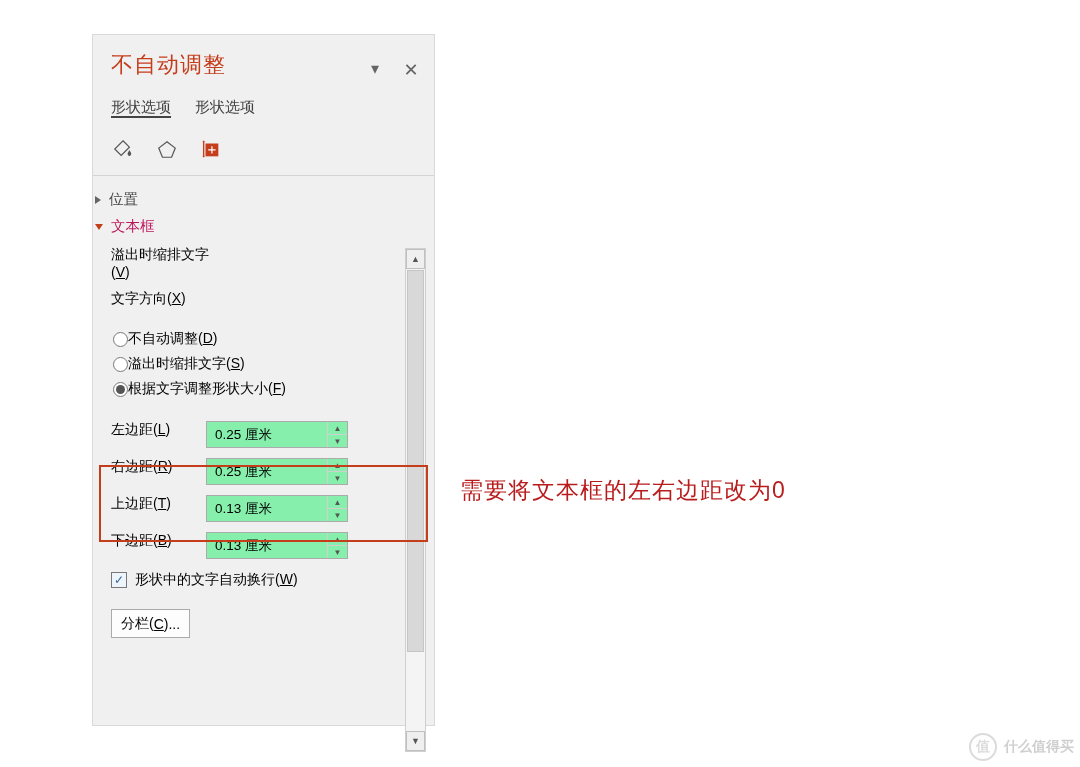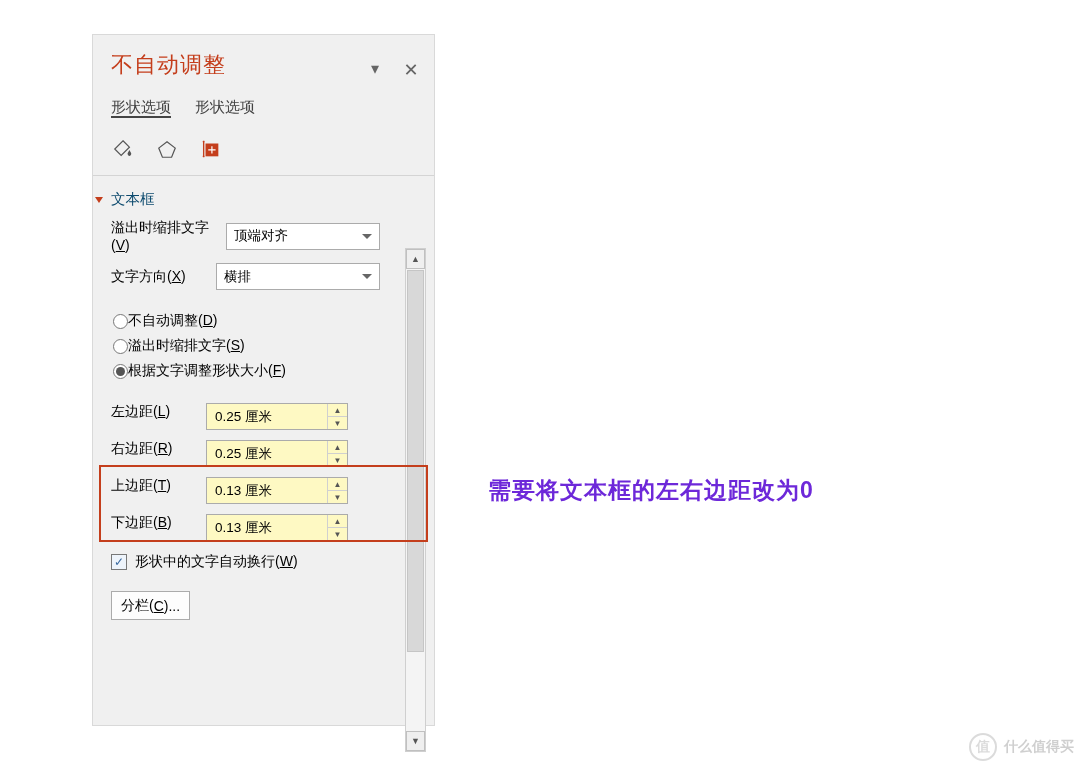--- a/index.html
+++ b/index.html
@@ -13,45 +13,45 @@
   .tab.act{text-decoration:underline;text-decoration-thickness:1.5px;text-underline-offset:4px}
   .icons{display:flex;gap:20px;padding:12px 0 14px 18px}
   .ico{width:24px;height:24px;display:flex;align-items:center;justify-content:center}
   .divider{height:1px;background:#d4d4d4;margin:0}
   .content{width:298px;padding-top:6px}
   .expander{display:flex;align-items:center;gap:6px;margin:8px 0 8px 2px;font-size:14.5px}
   .tri{display:inline-block;width:0;height:0;margin-right:2px}
   .tri-r{border-left:6px solid #666;border-top:4px solid transparent;border-bottom:4px solid transparent}
   .tri-d{border-top:6px solid #c43e1c;border-left:4px solid transparent;border-right:4px solid transparent}
   .lbl-position{color:#444}
-  .lbl-textbox{color:#0c4a6e}
+  .lbl-textbox{color:#be185d}
   .form-row{display:flex;align-items:center;margin:10px 0 10px 18px;font-size:14px;gap:10px}
   .form-lbl{width:105px}
   .u{text-decoration:underline}
   .dd{flex:0 0 138px;height:25px;border:1px solid #ababab;background:#fff;display:flex;align-items:center;justify-content:space-between;padding:0 7px;font-size:13.5px}
   .dd .car{width:0;height:0;border-left:5px solid transparent;border-right:5px solid transparent;border-top:5px solid #666}
   .radio-row{display:flex;align-items:center;margin:6px 0 7px 20px;font-size:14px;}
   .radio{width:13px;height:13px;border:1px solid #787878;border-radius:50%;position:relative;background:#fff}
   .radio.sel::after{content:"";position:absolute;inset:2px;border-radius:50%;background:#555}
   .margin-row{display:flex;align-items:flex-start;margin:10px 0 10px 18px;gap:20px}
   .margin-lbl{width:75px;font-size:14px}
-  .spin{width:140px;height:25px;border:1px solid #ababab;background:#fef9c3;display:flex;align-items:center;position:relative}
+  .spin{width:140px;height:25px;border:1px solid #ababab;background:#86efac;display:flex;align-items:center;position:relative}
   .spin-val{flex:1;padding-left:8px;font-size:13.5px}
   .spin-btns{width:19px;height:100%;border-left:1px solid #d0d0d0;display:flex;flex-direction:column}
   .sp{flex:1;display:flex;align-items:center;justify-content:center;font-size:8px;color:#555}
   .sp:first-child{border-bottom:1px solid #d0d0d0}
   .cb-row{display:flex;align-items:center;margin:12px 0 10px 18px;font-size:14px;gap:8px}
   .cb{width:14px;height:14px;border:1px solid #787878;background:#eef4fb;display:flex;align-items:center;justify-content:center;font-size:12px;color:#3a6aa0}
   .btn{margin:10px 4px 0 18px;height:27px;border:1px solid #ababab;background:#fdfdfd;padding:0 9px;font-size:14px;display:inline-flex;align-items:center}
   .scrollbar{position:absolute;right:8px;top:213px;width:19px;height:502px;border:1px solid #cfcfcf;background:#f4f4f4}
   .sb-btn{height:18px;border:1px solid #c0c0c0;background:#efefef;display:flex;align-items:center;justify-content:center;font-size:9px;color:#555}
   .sb-track{position:relative;height:calc(100% - 38px)}
   .sb-thumb{position:absolute;top:1px;left:1px;right:1px;height:380px;background:#d8d8d8;border:1px solid #c5c5c5}
   .highlight{position:absolute;border:2px solid #c43e1c;pointer-events:none}
-  .annotation{position:absolute;left:488px;top:475px;font-size:23px;font-weight:700;color:#6d28d9;letter-spacing:1px}
+  .annotation{position:absolute;left:460px;top:475px;font-size:23px;font-weight:400;color:#b91c1c;letter-spacing:1px}
   .wm{position:absolute;right:6px;bottom:6px;display:flex;align-items:center;gap:7px;opacity:0.35}
   .wm-ico{width:24px;height:24px;border-radius:50%;border:2px solid #999;display:flex;align-items:center;justify-content:center;color:#999;font-size:14px;font-weight:bold}
   .wm-txt{font-size:14px;color:#777;font-weight:700}
 </style>
 </head>
 <body>
 
 <div class="panel">
   <div class="panel-head">
     <span class="panel-title">不自动调整</span>
@@ -83,37 +83,33 @@
           <rect x="6" y="6" width="14" height="14" fill="#c43e1c"></rect>
           <path stroke="#c43e1c" stroke-width="1.5" d="M4 3v18M3 4h2M3 20h2"></path>
           <path stroke="#fff" stroke-width="1.3" d="M13 9v8M9 13h8"></path>
         </svg>
     </span>
   </div>
   <div class="divider"></div>
 
   <div class="content">
     <div class="expander">
+      <span class="tri tri-r"></span>
+      <span class="lbl-position">位置</span>
+    </div>
+    <div class="expander">
       <span class="tri tri-d"></span>
       <span class="lbl-textbox">文本框</span>
     </div>
 
     <div class="form-row">
       <span class="form-lbl"><span>溢出时缩排文字(</span><span class="u">V</span><span>)</span></span>
-      <div class="dd">
-        <span>顶端对齐</span>
-          <span class="car"></span>
-      </div>
     </div>
     <div class="form-row">
       <span class="form-lbl" style="width:95px"><span>文字方向(</span><span class="u">X</span><span>)</span></span>
-      <div class="dd" style="flex:0 0 148px">
-        <span>横排</span>
-          <span class="car"></span>
-      </div>
     </div>
 
     <div style="height:6px"></div>
     <div class="radio-row">
       <span class="radio"></span>
       <span><span>不自动调整(</span><span class="u">D</span><span>)</span></span>
     </div>
     <div class="radio-row">
       <span class="radio"></span>
       <span><span>溢出时缩排文字(</span><span class="u">S</span><span>)</span></span>

